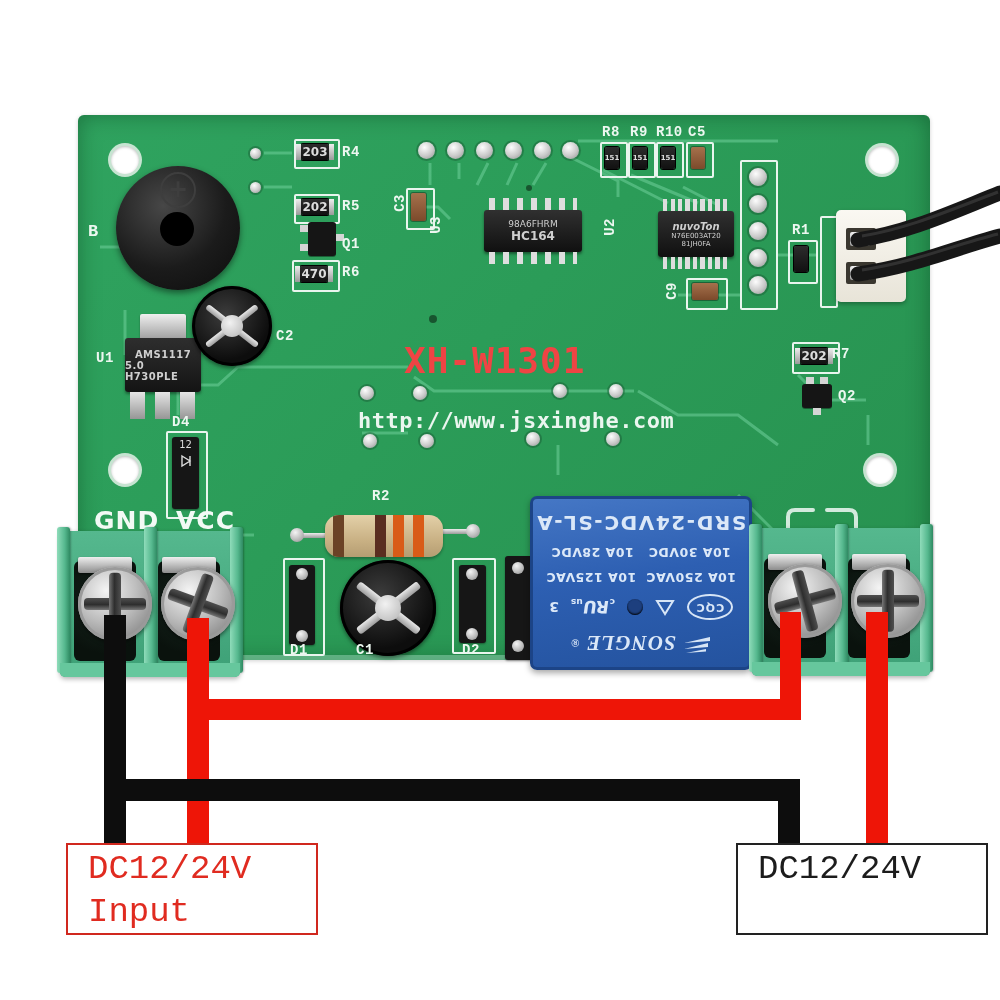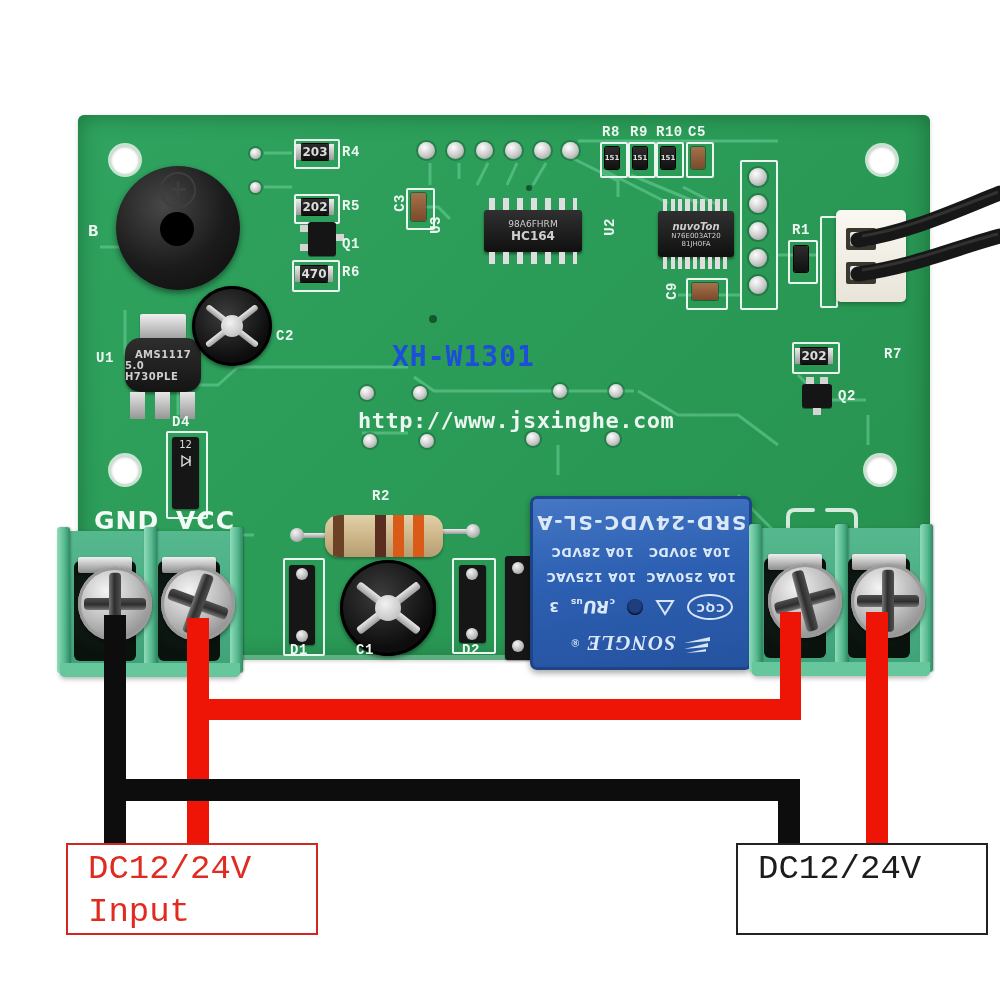--- a/index.html
+++ b/index.html
@@ -49,21 +49,21 @@
   .elcap .dot{position:absolute;left:36%;top:36%;width:28%;height:28%;border-radius:50%;
          background:radial-gradient(circle at 40% 35%,#f2f2f2,#b5b5b5);}
 
   .buzzer{position:absolute;left:116px;top:166px;width:124px;height:124px;border-radius:50%;
           background:radial-gradient(circle at 38% 32%,#474747,#1b1b1b 55%,#0c0c0c 100%);
           box-shadow:0 3px 6px rgba(0,0,0,.45);}
   .buzzer .bhole{position:absolute;left:44px;top:46px;width:34px;height:34px;border-radius:50%;background:#000;}
   .buzzer .bplus{position:absolute;left:44px;top:6px;width:32px;height:32px;border-radius:50%;
           border:2px solid #3e3e3e;color:#3e3e3e;font-size:24px;line-height:30px;text-align:center;font-weight:bold;}
 
-  .reg{position:absolute;left:125px;top:338px;width:76px;height:54px;border-radius:15px;
+  .reg{position:absolute;left:125px;top:338px;width:76px;height:54px;border-radius:3px;
        background:linear-gradient(180deg,#2e2e2e,#141414);color:#cfcfcf;
        display:flex;flex-direction:column;align-items:center;justify-content:center;
        font-size:10px;font-weight:bold;letter-spacing:.5px;box-shadow:0 2px 3px rgba(0,0,0,.4);}
   .reg-tab{position:absolute;left:140px;top:314px;width:46px;height:26px;
        background:linear-gradient(180deg,#efefef,#9d9d9d);border-radius:2px;box-shadow:0 1px 2px rgba(0,0,0,.35);}
   .reg-leg{position:absolute;width:15px;height:27px;background:linear-gradient(180deg,#e6e6e6,#969696);top:392px;}
 
   .diodeTH{position:absolute;background:#161616;border-radius:3px;box-shadow:0 1px 2px rgba(0,0,0,.4);}
   .padend{position:absolute;border-radius:50%;
           background:radial-gradient(circle at 38% 32%,#f4f4f4,#bdbdbd 55%,#8b8b8b);}
@@ -111,22 +111,22 @@
   .wire.red{background:#ee1507;}
   .wire.black{background:#0d0d0d;}
 
   
   .annbox{position:absolute;width:252px;height:92px;background:#fff;
           font-family:"Liberation Mono",monospace;font-size:34px;line-height:43px;
           padding:3px 0 0 20px;box-sizing:border-box;}
   .annbox.input{border:2px solid #d0281e;color:#e02b20;}
   .annbox.output{border:2px solid #222;color:#1c1c1c;}
 
-  .model-text{position:absolute;left:392px;top:340px;font-family:"DejaVu Sans Mono",monospace;
-          font-weight:bold;font-size:28px;color:#1d4ed8;letter-spacing:1px;}
+  .model-text{position:absolute;left:404px;top:340px;font-family:"DejaVu Sans Mono",monospace;
+          font-weight:bold;font-size:36px;color:#ef4444;letter-spacing:1px;}
   .url-text{position:absolute;left:358px;top:408px;font-family:"DejaVu Sans Mono",monospace;
           font-weight:bold;font-size:22px;color:#eaf6ef;letter-spacing:.5px;}
   .tlabel{position:absolute;color:#f2faf5;font-weight:bold;font-size:25px;letter-spacing:1px;}
 
   .connector{position:absolute;left:836px;top:210px;width:70px;height:92px;border-radius:5px;
           background:linear-gradient(180deg,#faf8f2,#e8e4d8);box-shadow:0 2px 4px rgba(0,0,0,.3);}
   .pinslot{position:absolute;left:10px;width:30px;height:22px;background:#3a372f;border-radius:2px;}
   .pinmetal{position:absolute;left:14px;width:20px;height:14px;border-radius:2px;
           background:linear-gradient(180deg,#f0f0f0,#9f9f9f);}
 </style>
@@ -310,21 +310,21 @@
   <div class="silk silk-v abs" style="left:664px;top:282px">C9</div>
   <div class="silkbox" style="left:686px;top:278px;width:38px;height:28px"></div>
   <div class="smd-brown" style="left:692px;top:283px;width:26px;height:17px"></div>
 
   <div class="silkbox" style="left:792px;top:342px;width:44px;height:28px"></div>
   <div class="smd" style="left:800px;top:348px;width:28px;height:16px">
       <div class="cap l"></div>
       <div class="cap r"></div>
       <span>202</span>
     </div>
-  <div class="silk abs" style="left:884px;top:346px">R7</div>
+  <div class="silk abs" style="left:832px;top:346px">R7</div>
   <div class="sot" style="left:802px;top:384px;width:30px;height:24px">
     <div class="leg" style="left:4px;top:-7px;height:7px"></div>
       <div class="leg" style="right:4px;top:-7px;height:7px"></div>
       <div class="leg" style="left:11px;bottom:-7px;height:7px"></div>
   </div>
   <div class="silk abs" style="left:838px;top:388px">Q2</div>
 
   <div class="silkbox" style="left:820px;top:216px;width:14px;height:88px;border-width:2px"></div>
   <div class="connector">
     <div class="pinslot" style="top:18px"></div>

